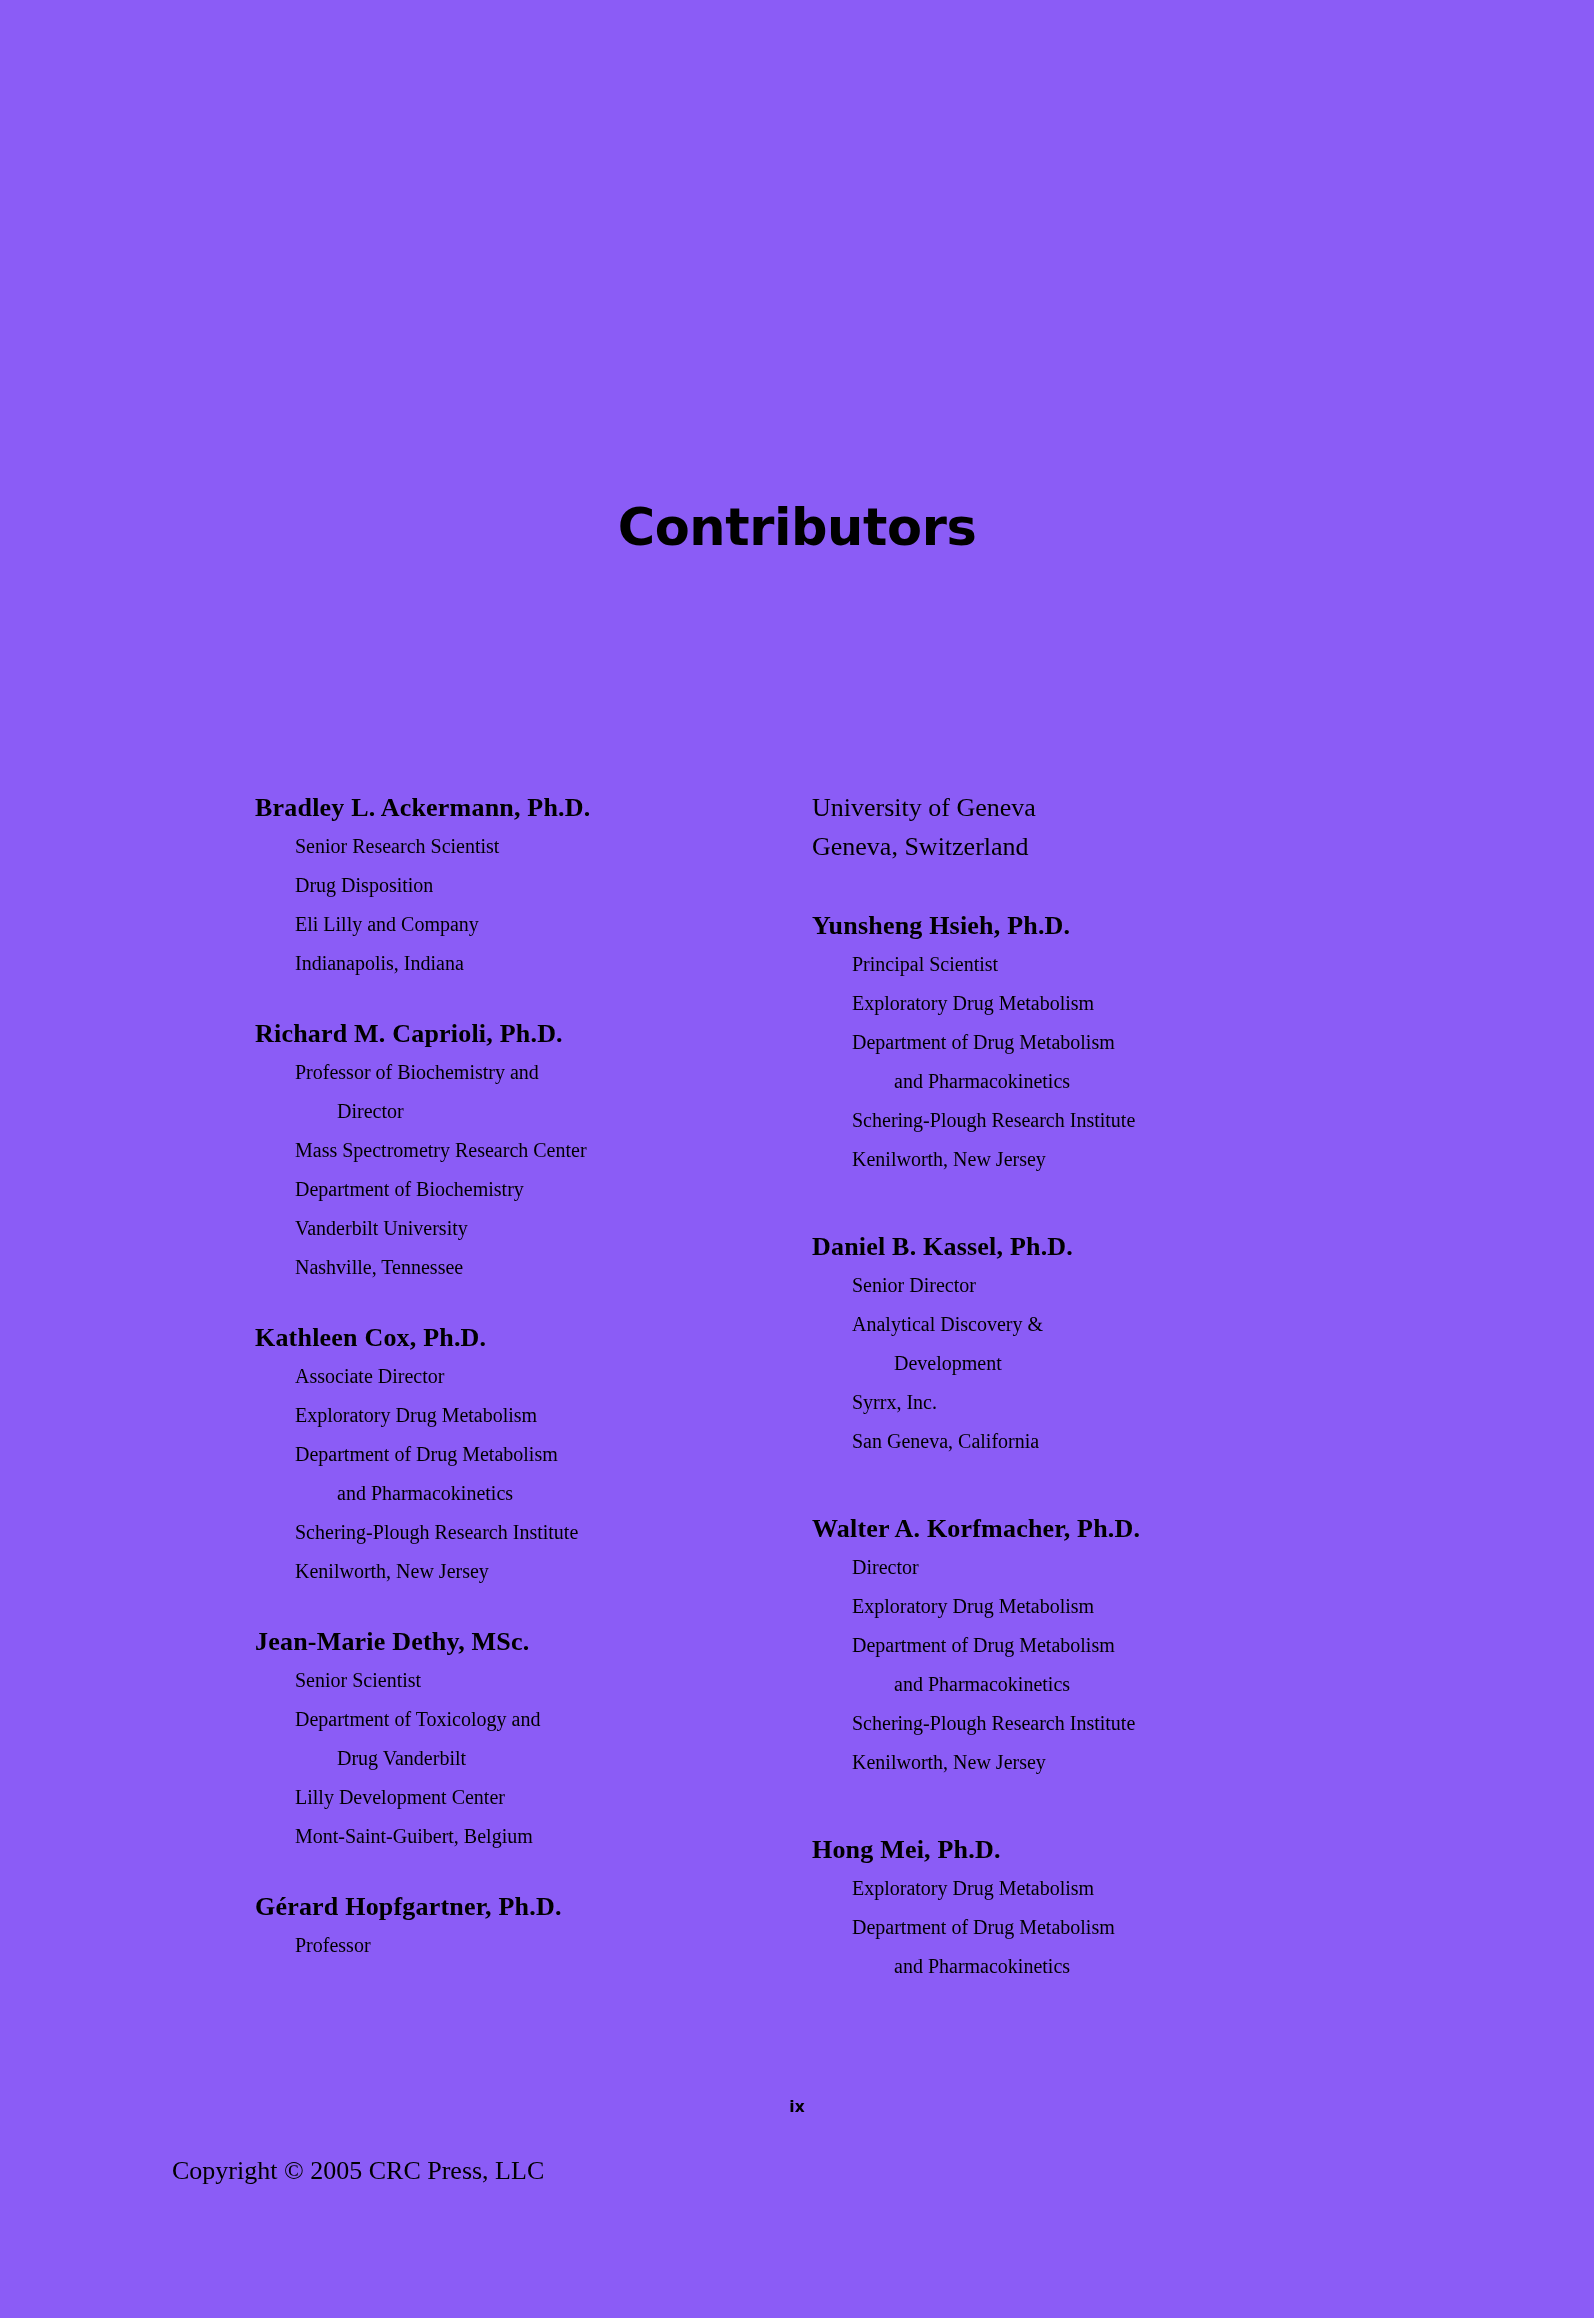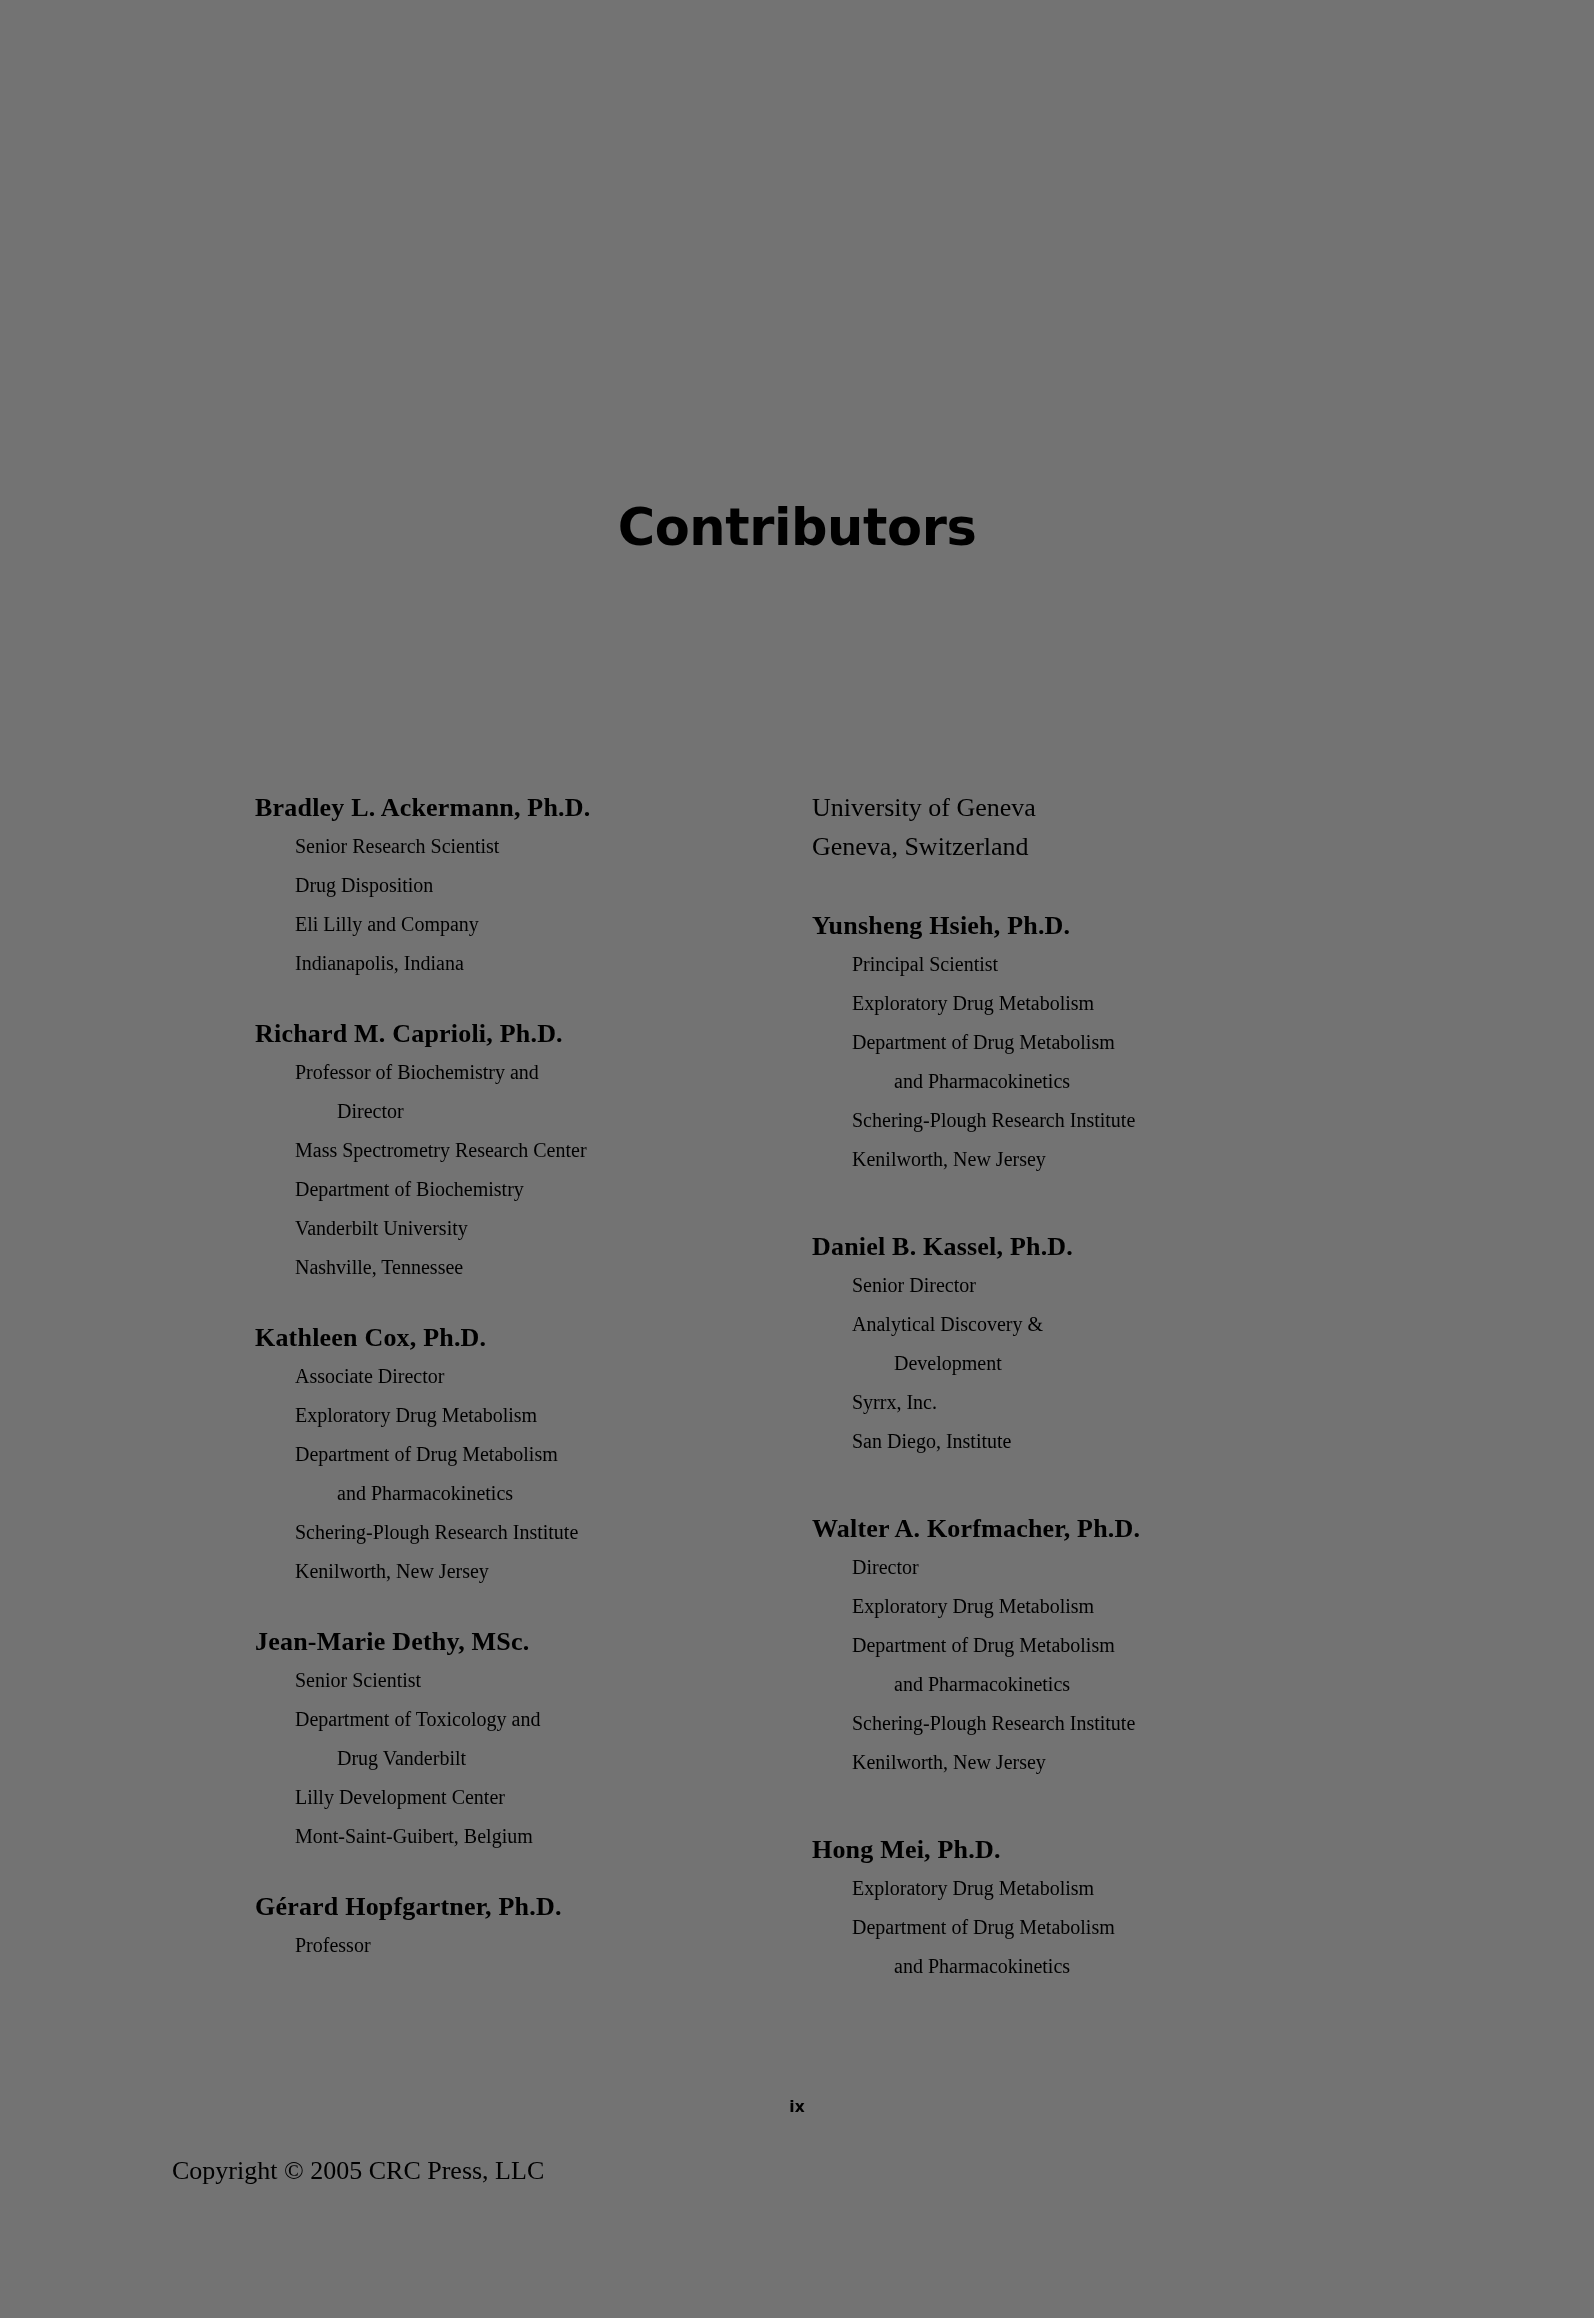--- a/index.html
+++ b/index.html
@@ -12,21 +12,21 @@
     height: 2319px;
     position: relative;
     font-family: "Liberation Serif", serif;
     color: #000000;
   }
   .page {
     position: absolute;
     left: 0; top: 0;
     width: 1594px;
     height: 2319px;
-    background: #737373;
+    background: #8b5cf6;
     overflow: hidden;
   }
   .page-title {
     position: absolute;
     left: 0;
     top: 464px;
     width: 1594px;
     text-align: center;
     font-family: "DejaVu Sans", sans-serif;
     font-weight: bold;
@@ -162,21 +162,21 @@
         <div class="entry-line">Schering-Plough Research Institute</div>
         <div class="entry-line">Kenilworth, New Jersey</div>
       </div>
 
       <div class="entry extra-gap">
         <div class="entry-name">Daniel B. Kassel, Ph.D.</div>
         <div class="entry-line">Senior Director</div>
         <div class="entry-line">Analytical Discovery &amp;</div>
         <div class="entry-line indent">Development</div>
         <div class="entry-line">Syrrx, Inc.</div>
-        <div class="entry-line">San Diego, Institute</div>
+        <div class="entry-line">San Geneva, California</div>
       </div>
 
       <div class="entry extra-gap">
         <div class="entry-name">Walter A. Korfmacher, Ph.D.</div>
         <div class="entry-line">Director</div>
         <div class="entry-line">Exploratory Drug Metabolism</div>
         <div class="entry-line">Department of Drug Metabolism</div>
         <div class="entry-line indent">and Pharmacokinetics</div>
         <div class="entry-line">Schering-Plough Research Institute</div>
         <div class="entry-line">Kenilworth, New Jersey</div>

